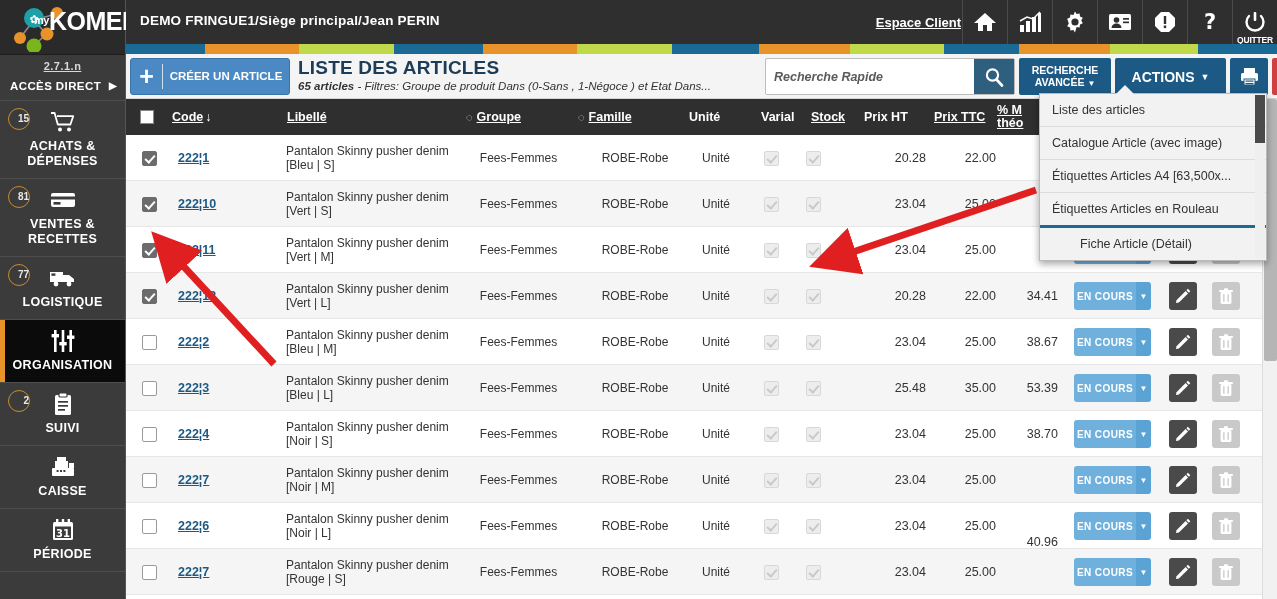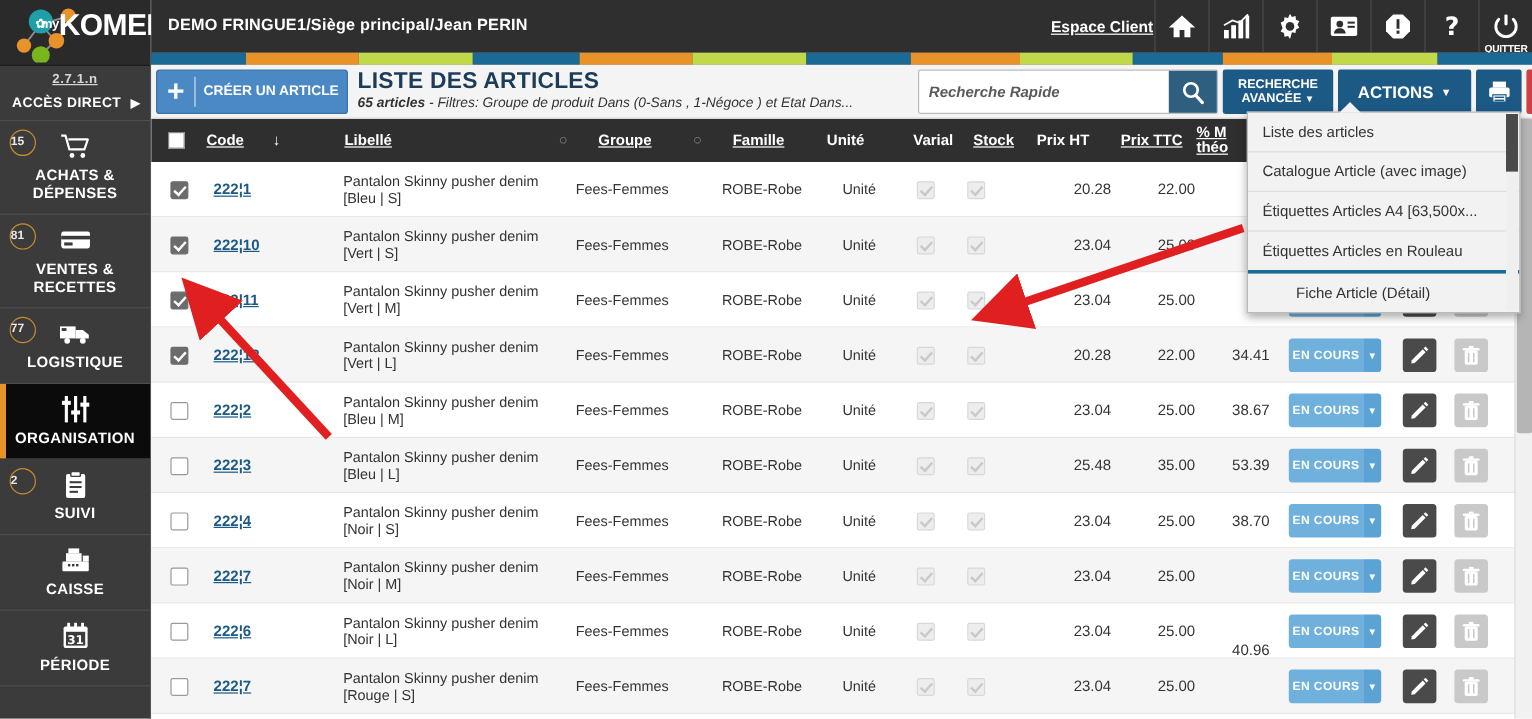--- a/index.html
+++ b/index.html
@@ -50,21 +50,21 @@
     border-bottom: 1px solid #4e4e4e;
     padding: 8px 2px 9px;
     text-align: center;
     cursor: pointer;
   }
   .nav-item .badge {
     position: absolute; left: 8px; top: 7px;
     width: 22px; height: 22px; border-radius: 50%;
     border: 1.6px solid #c78b30;
     color: #e9e9e9; font-size: 10px; font-weight: bold;
-    line-height: 19px; text-align: left;
+    line-height: 19px; text-align: right;
   }
   .nav-icon {
     height: 26px; display: flex; align-items: center; justify-content: center;
     color: #fff;
   }
   .nav-icon svg { display: block; }
   .nav-label {
     color: #ffffff; font-size: 12.5px; font-weight: bold;
     letter-spacing: 0.3px; line-height: 15px; margin-top: 4px;
     text-transform: uppercase;
@@ -197,21 +197,21 @@
   .grid {
     position: absolute; left: 126px; top: 99px; right: 0; bottom: 0;
     background: #fff; overflow: hidden;
   }
   .grid-head {
     height: 36px; background: #2f2f2f; position: relative;
   }
   .grid-head .cell {
     position: absolute; top: 0; height: 36px;
     display: flex; align-items: center;
-    color: #ffffff; font-size: 12.5px; font-weight: bold; gap: 22px;
+    color: #ffffff; font-size: 12.5px; font-weight: bold;
   }
   .hdr-cb {
     position: absolute; left: 14px; top: 11px;
     width: 14px; height: 14px; background: #fff; border: 1px solid #888;
     cursor: pointer;
   }
   .sortmark { font-weight: bold; margin-left: 2px; }
 
   .row {
     position: relative; height: 46px;

